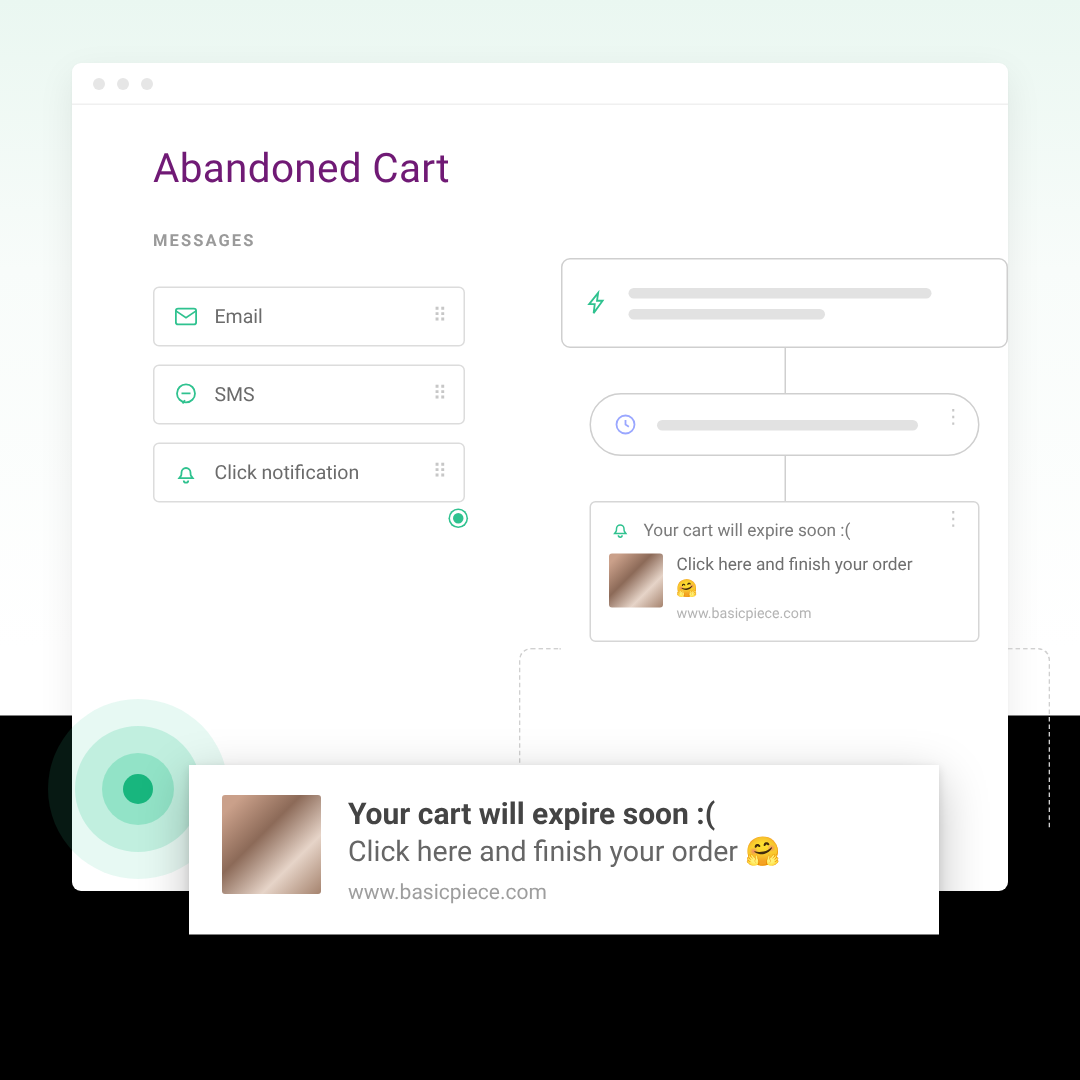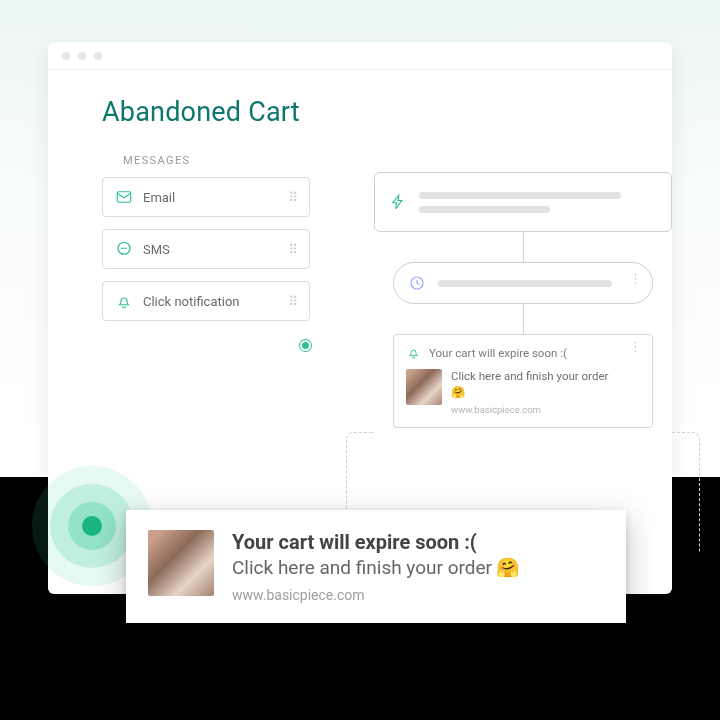--- a/index.html
+++ b/index.html
@@ -1,23 +1,23 @@
 <!DOCTYPE html>
 <html><head>
 <meta charset="utf-8">
 <style>
   *{box-sizing:border-box;margin:0;padding:0;font-family:-apple-system,BlinkMacSystemFont,"Segoe UI",Roboto,Helvetica,Arial,sans-serif;}
   body{width:720px;height:720px;overflow:hidden;position:relative;background:linear-gradient(180deg,#eaf7f1 0%,#f8fcfa 25%,#fff 60%);}
   .black-band{position:absolute;left:0;right:0;top:477px;height:243px;background:#000;}
   .window{position:absolute;left:48px;top:42px;width:624px;height:552px;background:#fff;border-radius:6px;box-shadow:0 8px 24px rgba(0,0,0,.08),0 1px 2px rgba(0,0,0,.04);}
   .titlebar{height:28px;display:flex;align-items:center;padding-left:14px;gap:8px;border-bottom:1px solid #f0f0f0;}
   .dot{width:8px;height:8px;border-radius:50%;background:#e6e6e6;}
-  .page-title{font-size:27px;font-weight:400;color:#0f766e;padding:26px 0 0 54px;letter-spacing:.2px;}
-  .section-label{font-size:11px;letter-spacing:1.4px;color:#9a9a9a;padding:26px 0 10px 75px;font-weight:400;}
-  .messages{padding:0 0 0 54px;width:262px;display:flex;flex-direction:column;gap:12px;}
+  .page-title{font-size:27px;font-weight:400;color:#701a75;padding:26px 0 0 54px;letter-spacing:.2px;}
+  .section-label{font-size:11px;letter-spacing:1.4px;color:#9a9a9a;padding:26px 0 10px 54px;font-weight:700;}
+  .messages{padding:0 0 0 54px;width:262px;display:flex;flex-direction:column;gap:12px;margin-top:14px;}
   .msg-item{position:relative;height:40px;border:1px solid #dcdcdc;border-radius:4px;display:flex;align-items:center;padding:0 30px 0 12px;gap:10px;color:#6b6b6b;font-size:13px;cursor:grab;}
   .msg-item svg{flex:0 0 18px;}
   .grip{position:absolute;right:8px;top:50%;transform:translateY(-50%);color:#c7c7c7;font-size:13px;line-height:5px;letter-spacing:3px;}
   .canvas{position:absolute;left:326px;top:130px;width:298px;}
   .node{border:1px solid #cfcfcf;border-radius:6px;position:relative;background:#fff;display:flex;align-items:center;padding:0 14px;gap:12px;}
   .trigger{height:60px;}
   .waitrow{display:flex;justify-content:center;}
   .wait{height:42px;border-radius:999px;width:260px;padding-right:40px;}
   .skel{height:7px;border-radius:4px;background:#e2e2e2;}
   .vline{width:1px;background:#cfcfcf;margin:0 auto;}

